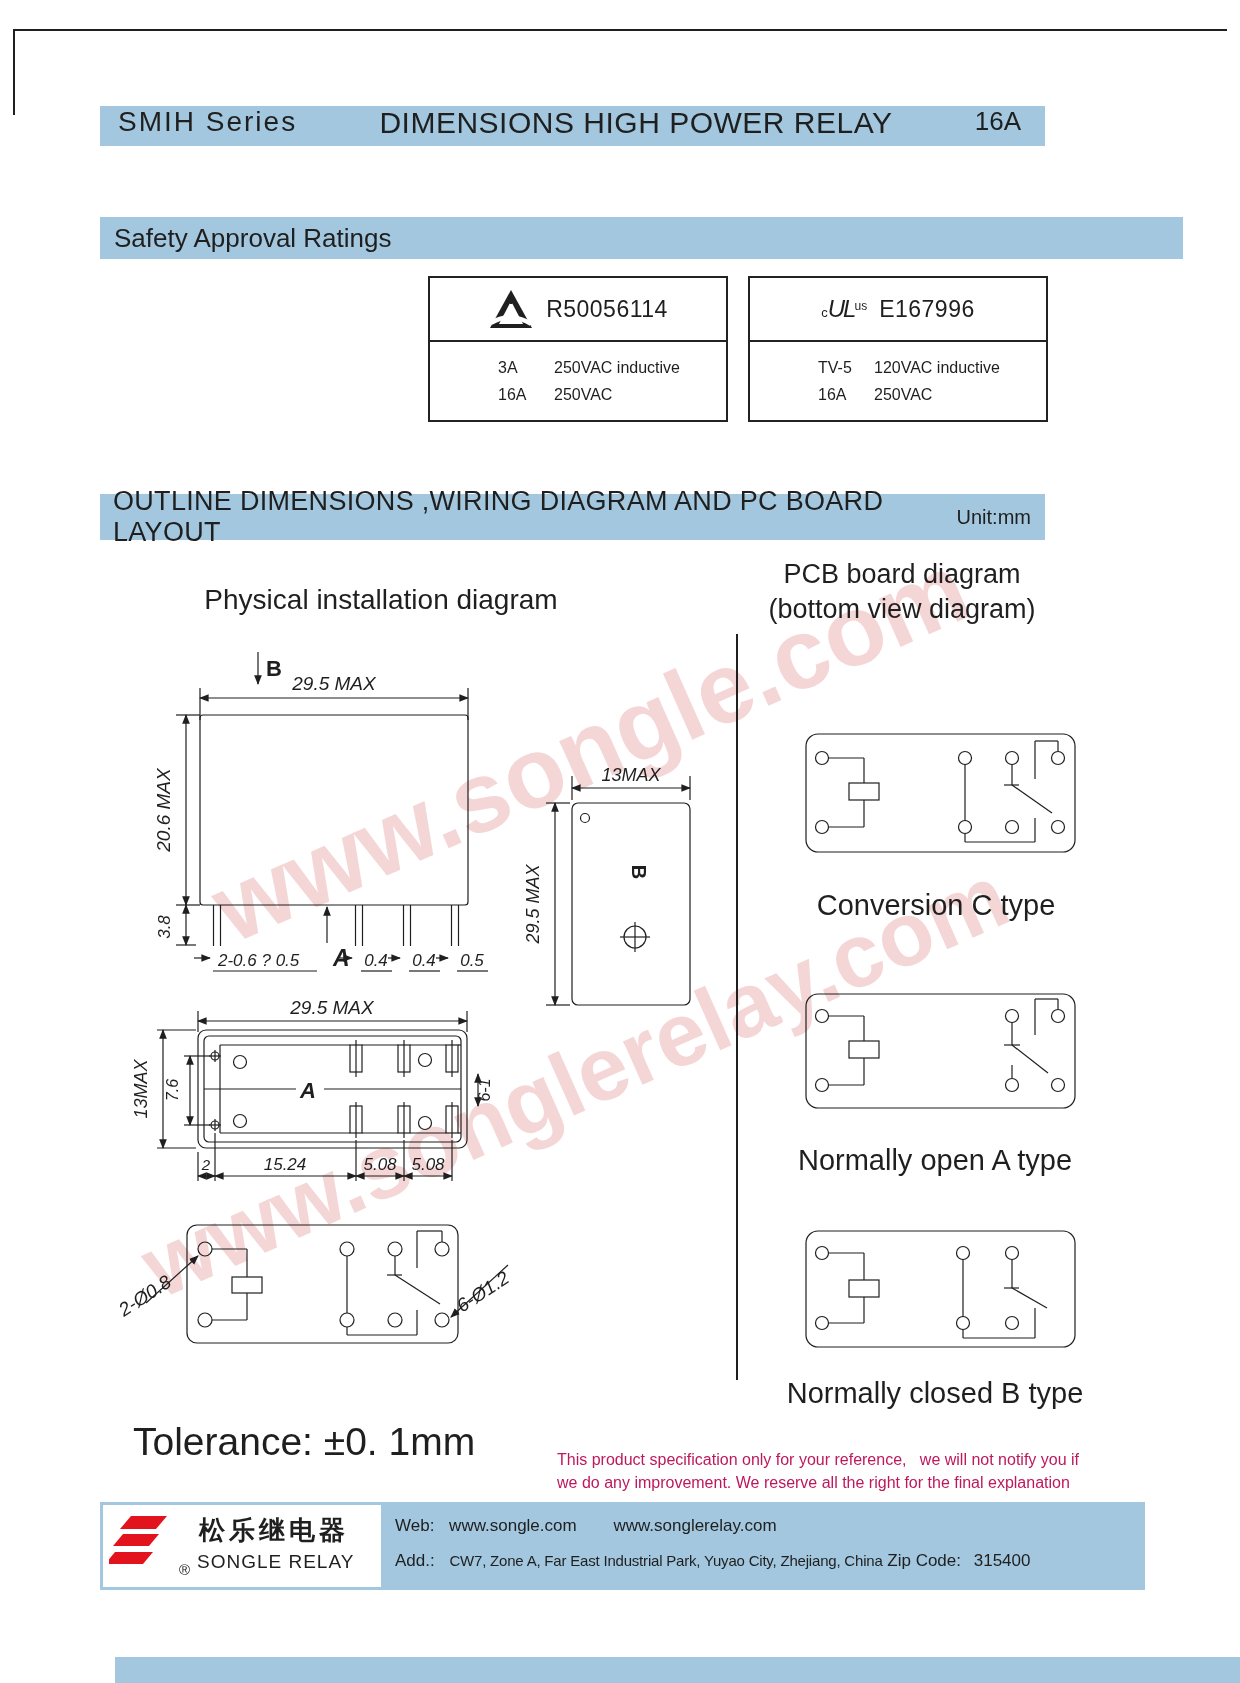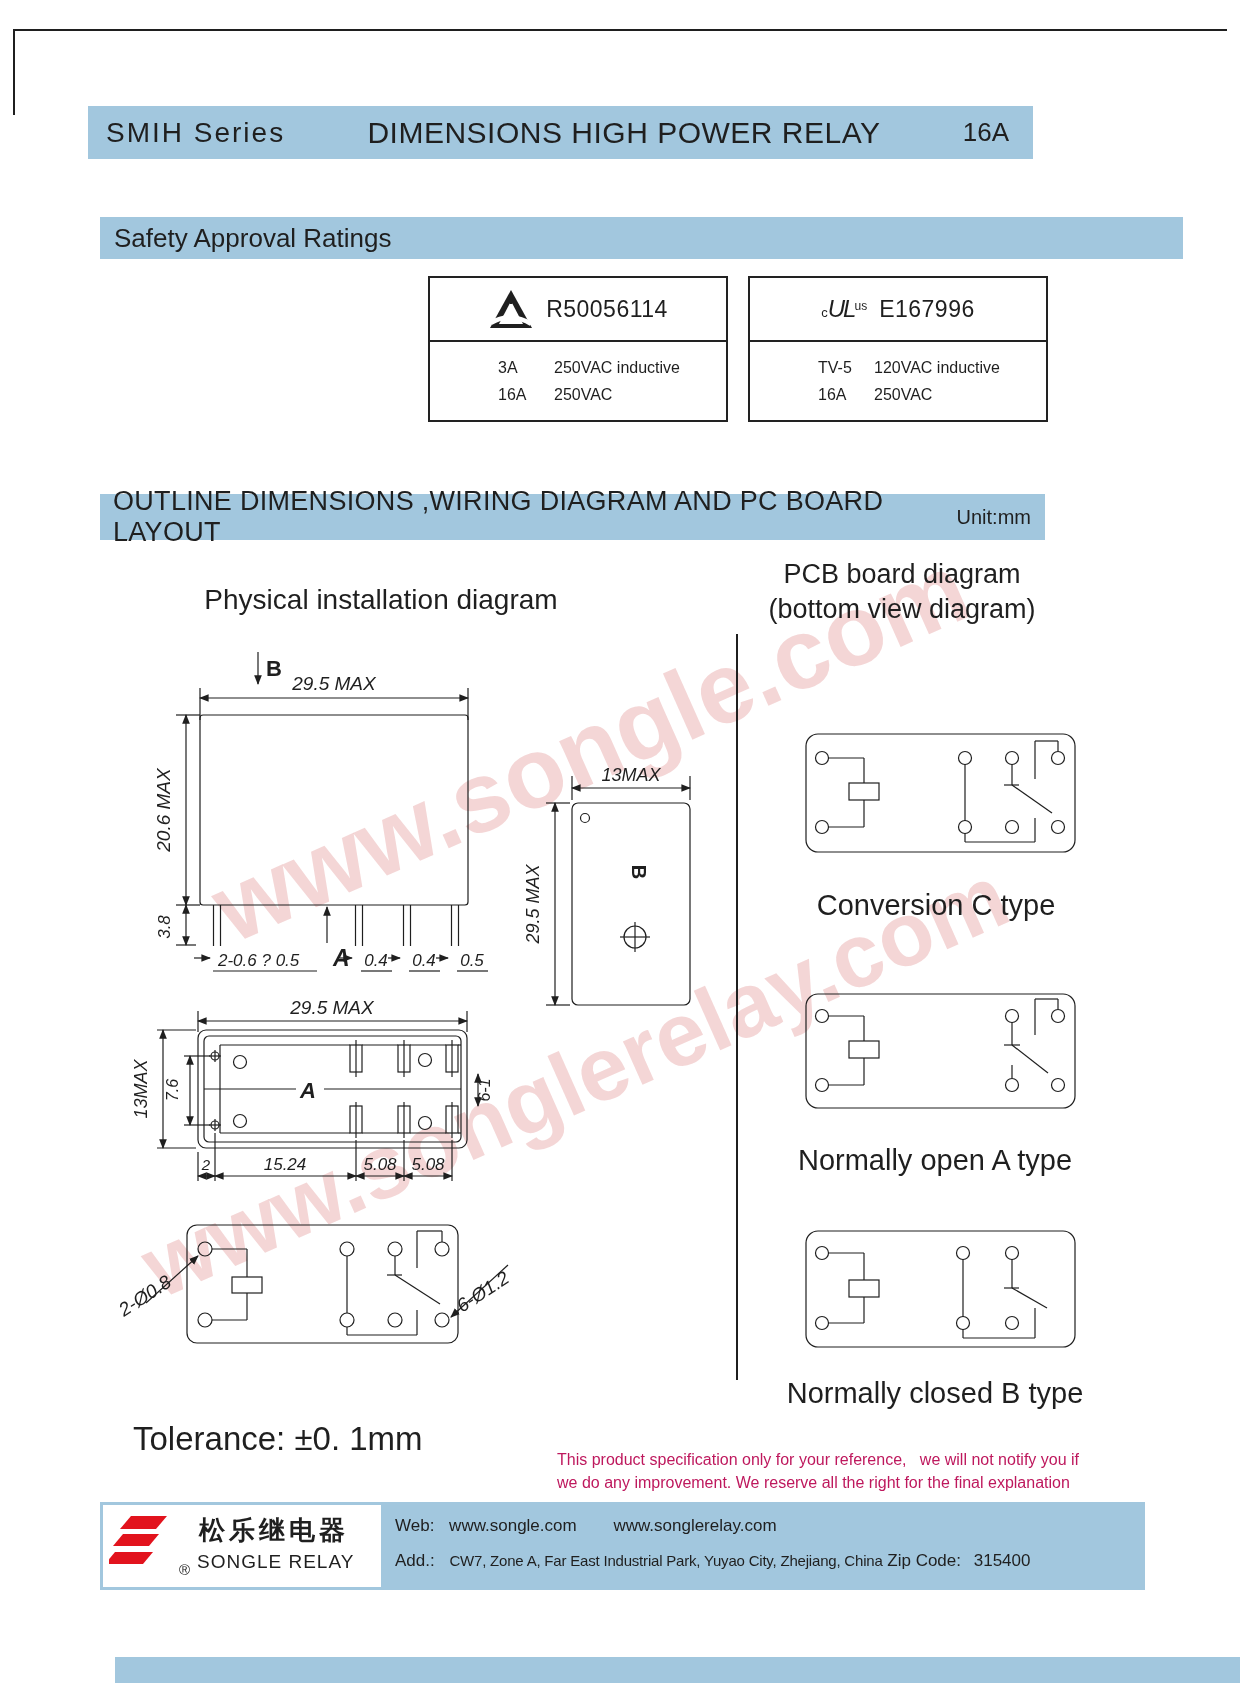--- a/index.html
+++ b/index.html
@@ -6,21 +6,21 @@
   body { background:#fff; font-family:"Liberation Sans", sans-serif; color:#1f1f1f; }
   .page { position:relative; width:1240px; height:1683px; background:#fff; overflow:hidden; }
   .abs { position:absolute; }
   .bar { background:#a2c7de; }
   .ctr { text-align:center; }
   .pre { white-space:pre; }
 
   .border-top { left:13px; top:29px; width:1214px; height:2px; background:#1f1f1f; }
   .border-left { left:13px; top:29px; width:2px; height:86px; background:#1f1f1f; }
 
-  .header-bar { left:88px; top:106px; width:945px; height:53px; display:flex; align-items:center; }
+  .header-bar { left:100px; top:106px; width:945px; height:40px; display:flex; }
   .header-bar .series { margin-left:18px; font-size:28px; letter-spacing:2px; }
   .header-bar .title { flex:1; text-align:center; font-size:30px; letter-spacing:0.5px; }
   .header-bar .rating { margin-right:24px; font-size:26px; }
 
   .safety-bar { left:100px; top:217px; width:1083px; height:42px; font-size:26px; line-height:42px; padding-left:14px; }
 
   .cert-box { top:276px; width:300px; height:146px; border:2px solid #222; background:#fff; }
   .cert-box .logo-row { height:64px; border-bottom:2px solid #222; display:flex; align-items:center; justify-content:center; gap:12px; }
   .cert-box .num { font-size:23px; letter-spacing:0.5px; }
   .cert-box .body { padding:12px 0 0 68px; font-size:16px; line-height:27px; }
@@ -37,21 +37,21 @@
   .h-phys  { left:171px; top:584px; width:420px; font-size:28px; }
   .h-pcb   { left:737px; top:557px; width:330px; font-size:27px; line-height:35px; }
   .divider { left:736px; top:634px; width:2px; height:746px; background:#1f1f1f; }
 
   .type-label { width:340px; font-size:29px; }
   .lab-c { left:766px; top:889px; }
   .lab-a { left:765px; top:1144px; }
   .lab-b { left:745px; top:1377px; width:380px; }
 
   .h-elec { left:151px; top:1356px; width:340px; font-size:30px; }
-  .tolerance { left:133px; top:1420px; font-size:33px; }
+  .tolerance { left:133px; top:1420px; font-size:39px; }
   .disclaimer { left:557px; top:1448px; width:500px; font-size:16px; line-height:23px; color:#be185d; }
 
   .footer-bar { left:100px; top:1502px; width:1045px; height:88px; }
   .logo-panel { position:absolute; left:3px; top:3px; width:278px; height:82px; background:#fff; }
   .logo-panel .reg { position:absolute; left:76px; top:56px; font-size:15px; }
   .brand-cn { position:absolute; left:96px; top:8px; font-size:26px; font-weight:bold; letter-spacing:4px; font-family:"DejaVu Sans", sans-serif; }
   .brand-en { position:absolute; left:94px; top:46px; font-size:19px; letter-spacing:1px; }
   .f-row1 { position:absolute; left:295px; top:14px; font-size:17px; }
   .f-row1 .url2 { margin-left:32px; }
   .f-row2 { position:absolute; left:295px; top:49px; font-size:17px; }

